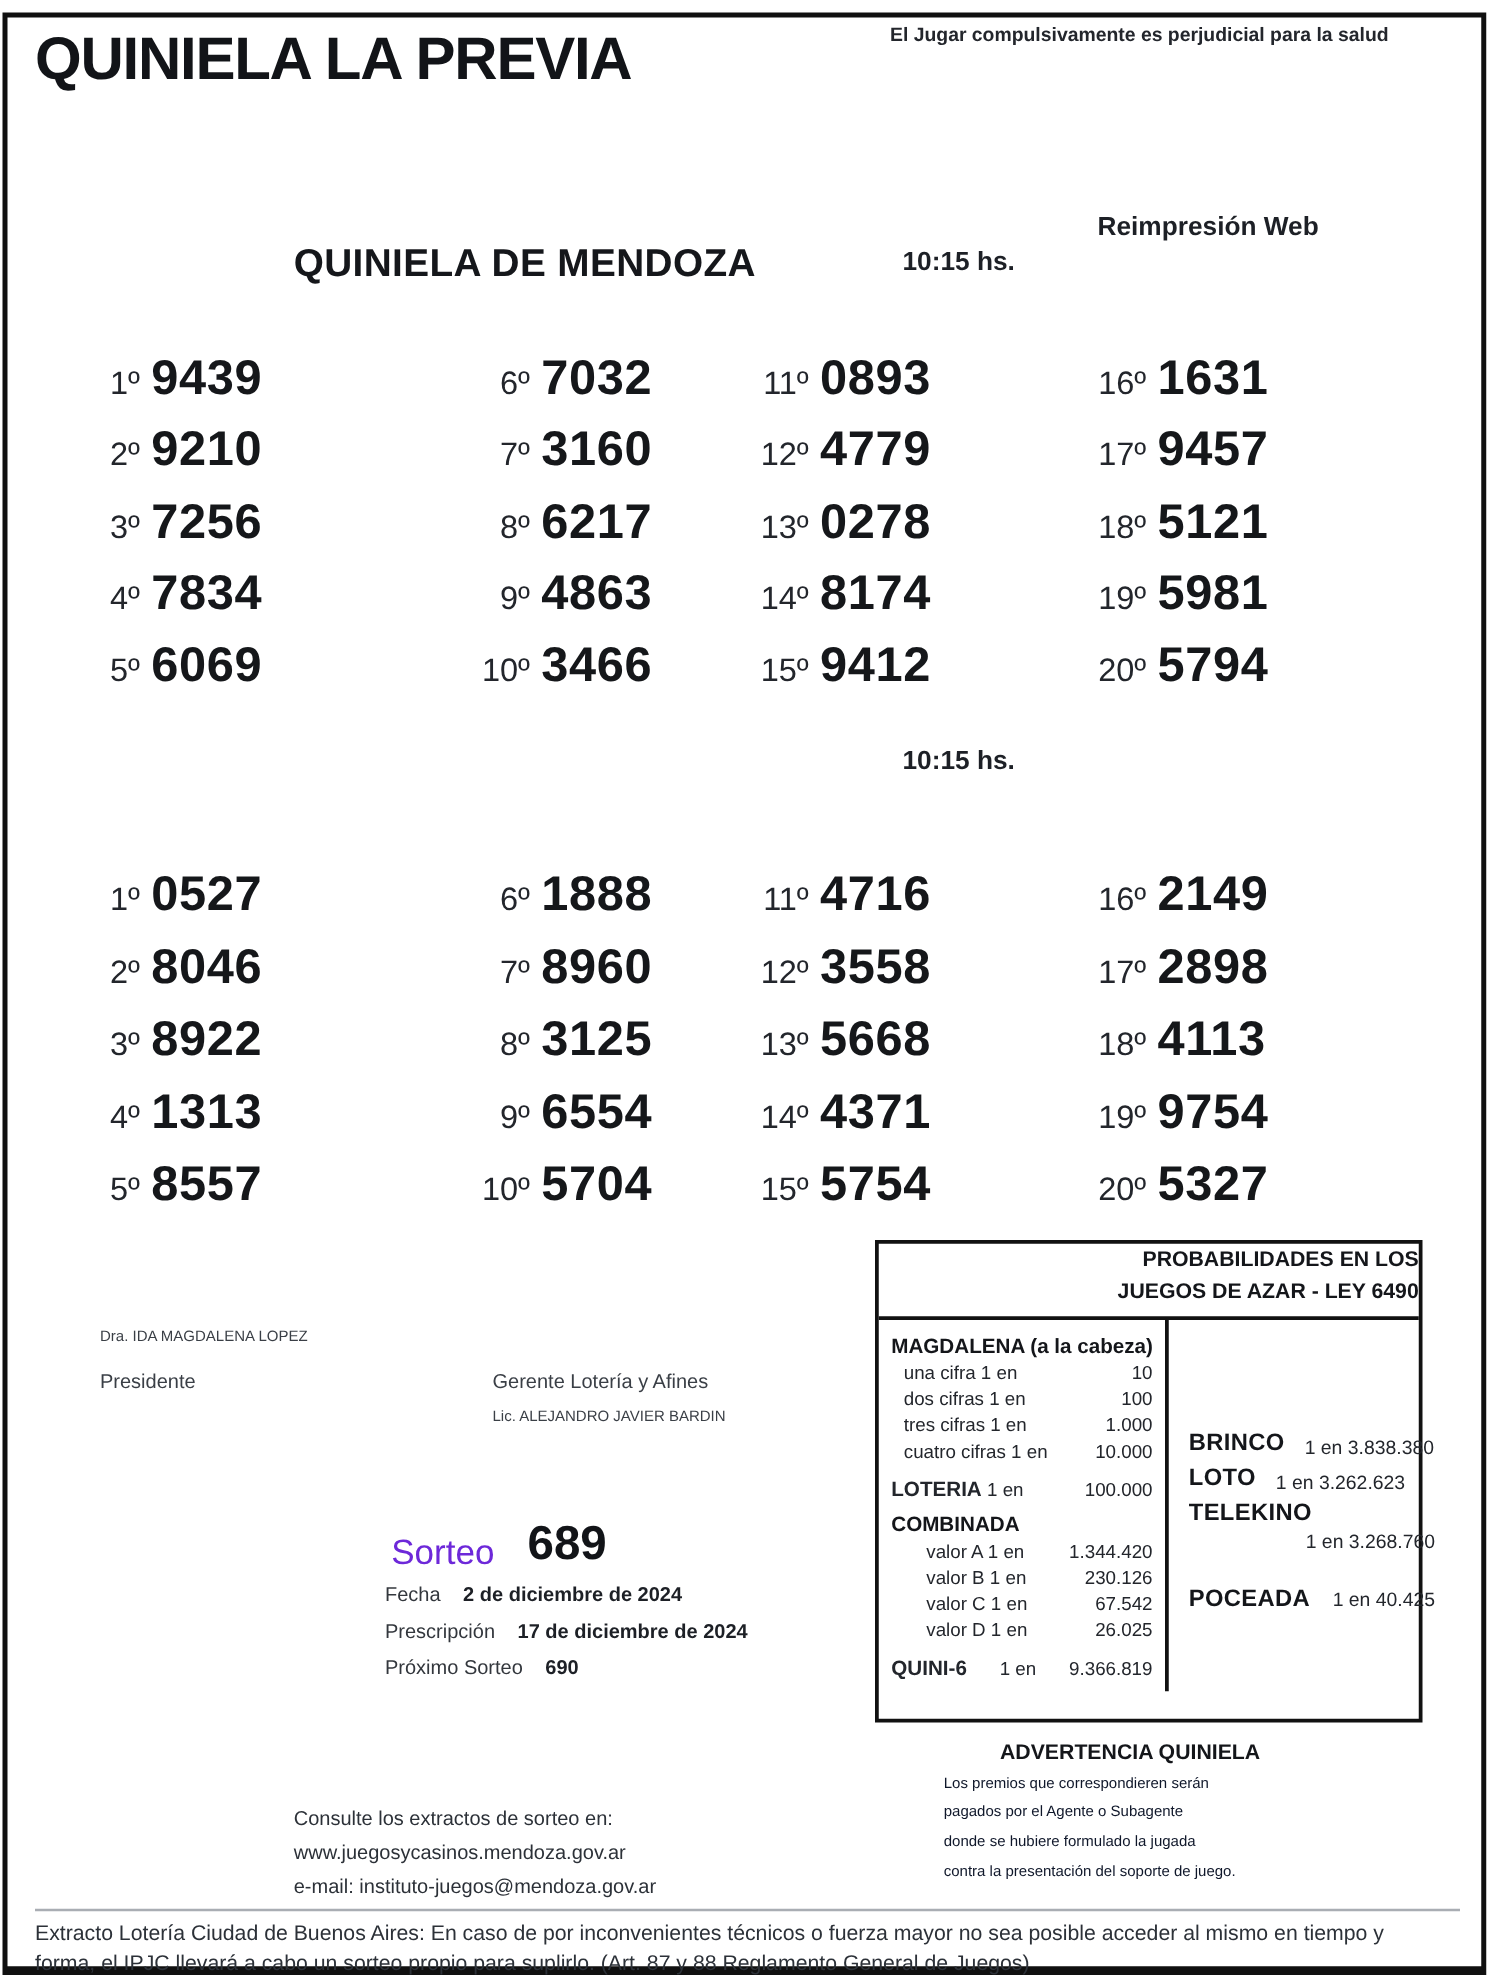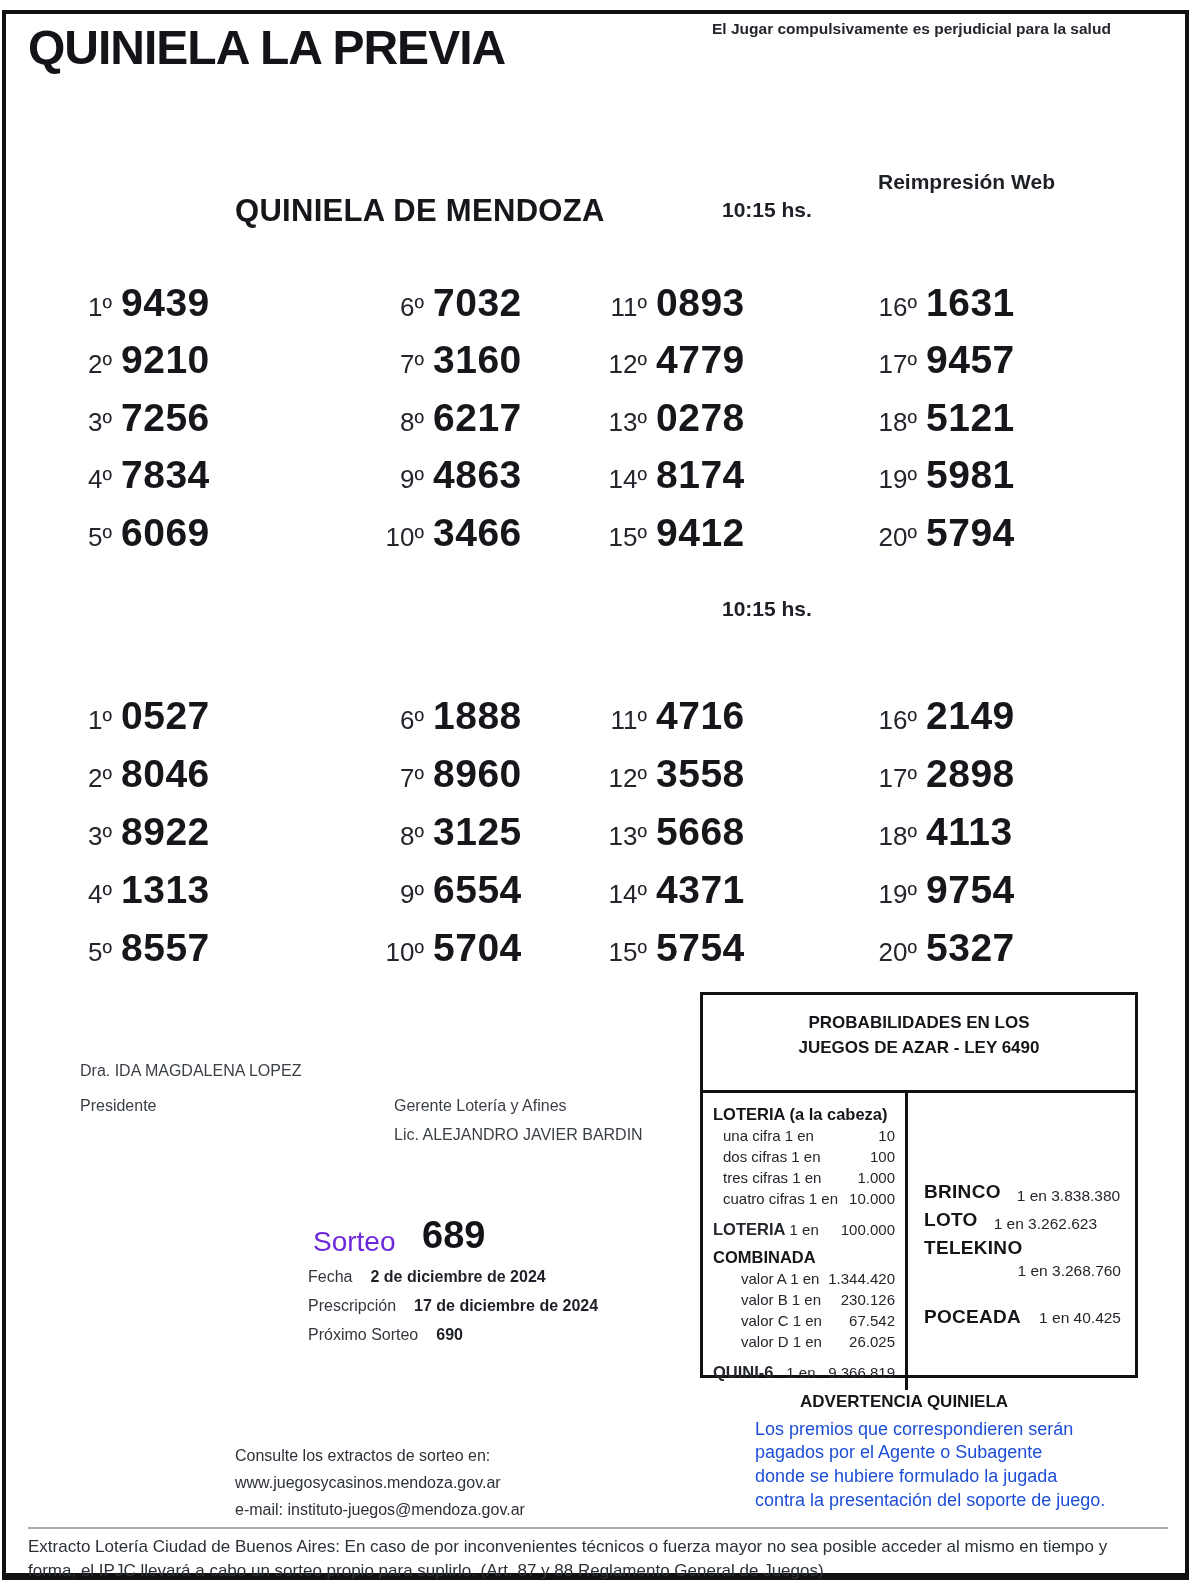--- a/index.html
+++ b/index.html
@@ -21,28 +21,28 @@
   .draw-time{font-size:21px;font-weight:700;color:#1d2026;}
 
   .results-grid{display:grid;grid-auto-flow:column;
                 grid-template-columns:312px 223px 270px 235px;}
   .grid1{left:62px;top:281px;grid-template-rows:repeat(5,57.4px);}
   .grid2{left:62px;top:694px;grid-template-rows:repeat(5,58px);}
   .res-cell{display:flex;align-items:baseline;line-height:44px;}
   .res-pos{display:inline-block;width:50px;text-align:right;font-size:26px;color:#23262c;}
   .res-num{font-size:39px;font-weight:700;margin-left:9px;letter-spacing:0.5px;color:#15171a;}
 
-  .sig-name{font-size:16px;color:#3a3f46;white-space:nowrap;}
+  .sig-name{font-size:12px;color:#3a3f46;white-space:nowrap;}
   .sig-role{font-size:16px;color:#3a3f46;}
   .sig1n{left:80px;top:1062px;} .sig1r{left:80px;top:1097px;}
   .sig2n{left:394px;top:1126px;} .sig2r{left:394px;top:1097px;}
 
   .prob-box{left:700px;top:992px;width:438px;height:386px;border:3px solid #111;box-sizing:border-box;}
-  .prob-title{height:98px;box-sizing:border-box;border-bottom:3px solid #111;text-align:center;
-              font-size:17px;font-weight:700;line-height:25px;padding-top:15px;color:#14161a;}
+  .prob-title{height:61px;box-sizing:border-box;border-bottom:3px solid #111;text-align:right;
+              font-size:17px;font-weight:700;line-height:25px;color:#14161a;}
   .prob-body{display:flex;height:297px;}
   .prob-left{width:232px;box-sizing:border-box;border-right:3px solid #111;padding:10px 10px 0 10px;}
   .prob-right{flex:1;padding:88px 14px 0 16px;box-sizing:border-box;}
   .prob-subhead{font-weight:700;font-size:16.5px;line-height:22px;color:#14161a;white-space:nowrap;}
   .prob-row{display:flex;justify-content:space-between;font-size:15px;line-height:21px;color:#23262c;}
   .indent1{padding-left:10px;} .indent2{padding-left:28px;}
   .mt8{margin-top:10px;} .mt6{margin-top:6px;}
   .prob-bold{font-weight:700;font-size:16.5px;}
   .game-name{font-weight:700;font-size:19px;letter-spacing:0.3px;color:#14161a;}
   .game-val{font-size:15.5px;color:#23262c;white-space:nowrap;}
@@ -51,21 +51,21 @@
   .game-newline .game-val{display:block;text-align:right;margin-top:3px;}
   .game-inline{display:flex;align-items:baseline;gap:18px;margin-top:26px;}
 
   .sorteo-label{left:313px;top:1226px;font-size:28px;color:#6d28d9;}
   .sorteo-number{left:422px;top:1214px;font-size:38px;font-weight:700;color:#121418;}
   .meta-line{display:flex;align-items:baseline;gap:18px;font-size:16px;color:#33373d;white-space:nowrap;}
   .meta-line b{color:#1d2026;}
   .meta1{left:308px;top:1268px;} .meta2{left:308px;top:1297px;} .meta3{left:308px;top:1326px;}
 
   .advert-title{left:800px;top:1392px;font-size:17px;font-weight:700;color:#14161a;}
-  .advert-line{left:755px;font-size:18px;color:#1d4ed8;white-space:nowrap;}
+  .advert-line{left:755px;font-size:12px;color:#0f172a;white-space:nowrap;}
   .al0{top:1419px;} .al1{top:1442px;} .al2{top:1466px;} .al3{top:1490px;}
 
   .inst-name{left:235px;top:1416px;font-size:18px;font-weight:700;color:#14161a;white-space:nowrap;}
   .inst-line{left:235px;font-size:16px;color:#2c3138;white-space:nowrap;}
   .il1{top:1447px;} .il2{top:1474px;} .il3{top:1501px;}
 
   .footer-rule{left:28px;top:1527px;width:1140px;height:2px;background:#a9adb3;}
   .footer-line{left:28px;font-size:17px;color:#2c3138;white-space:nowrap;}
   .fl1{top:1537px;} .fl2{top:1561px;}
 </style>
@@ -253,21 +253,21 @@
   <div class="abs sig-name sig2n">Lic. ALEJANDRO JAVIER BARDIN</div>
   <div class="abs sig-role sig2r">Gerente Lotería y Afines</div>
 
   <div class="abs prob-box">
     <div class="prob-title">
       <div>PROBABILIDADES EN LOS</div>
       <div>JUEGOS DE AZAR - LEY 6490</div>
     </div>
     <div class="prob-body">
       <div class="prob-left">
-        <div class="prob-subhead">LOTERIA (a la cabeza)</div>
+        <div class="prob-subhead">MAGDALENA (a la cabeza)</div>
         <div>
             <div class="prob-row indent1">
               <span>una cifra  1 en</span>
               <span>10</span>
             </div>
             <div class="prob-row indent1">
               <span>dos cifras 1 en</span>
               <span>100</span>
             </div>
             <div class="prob-row indent1">

